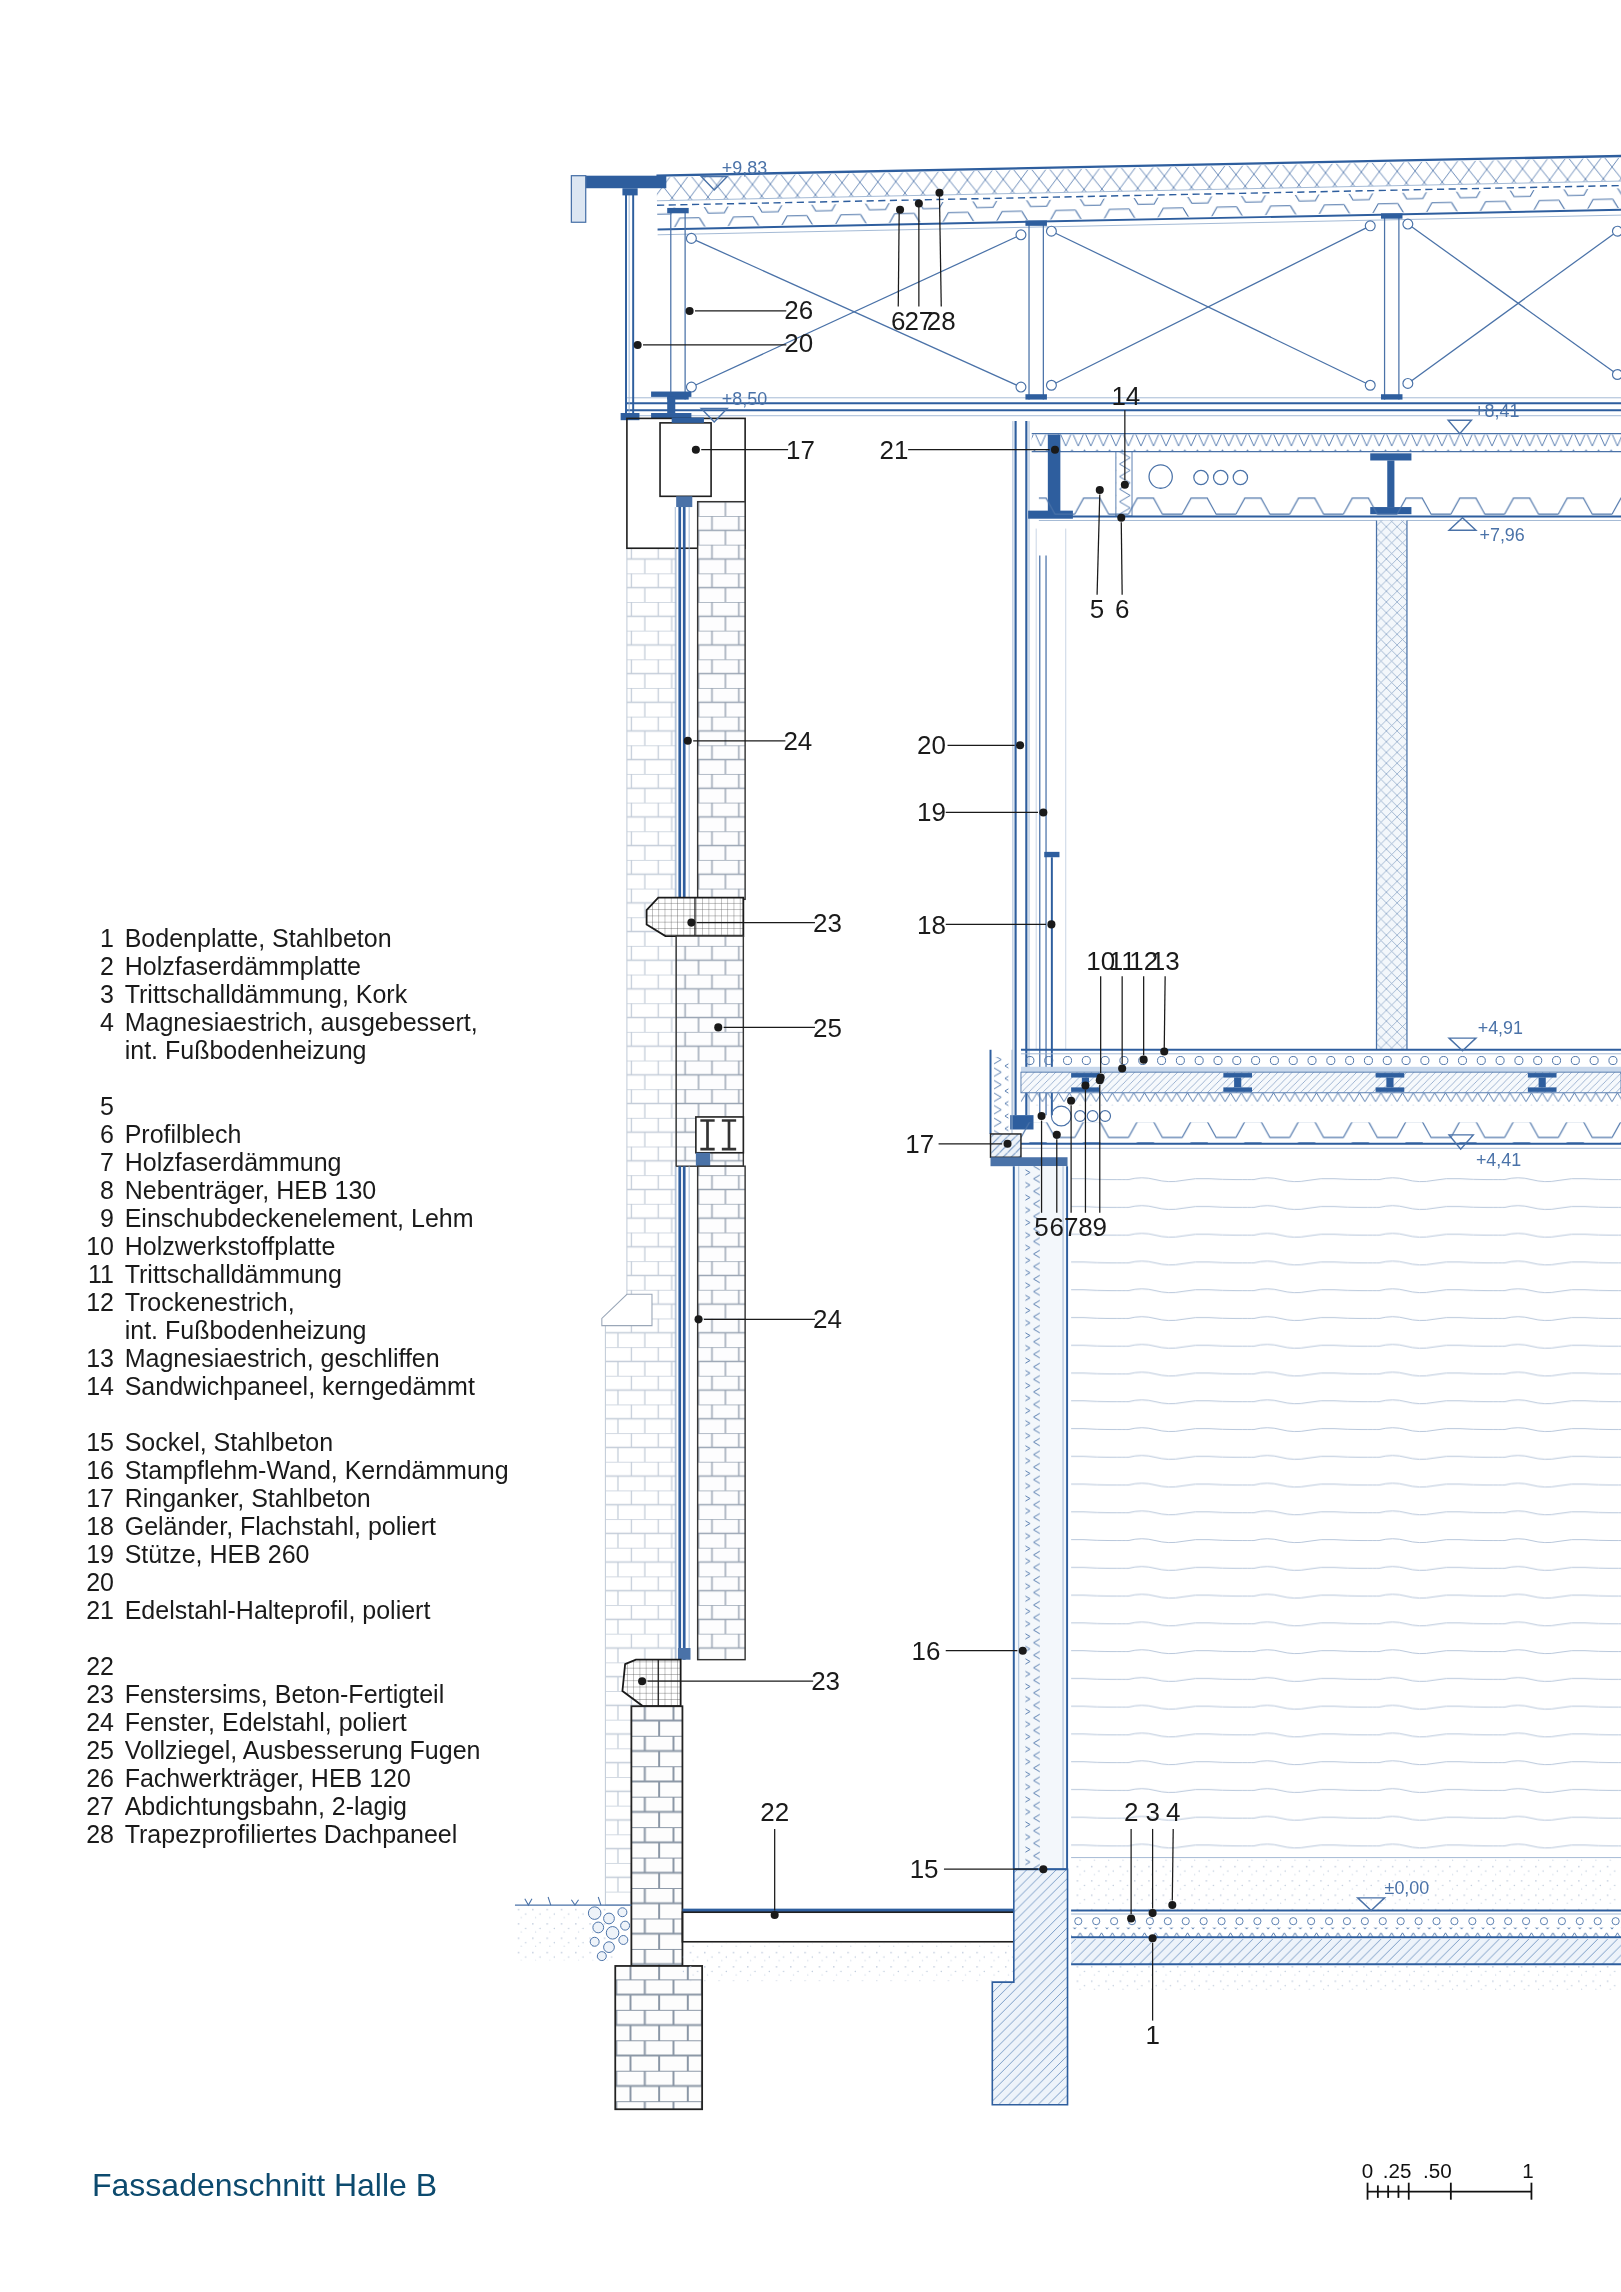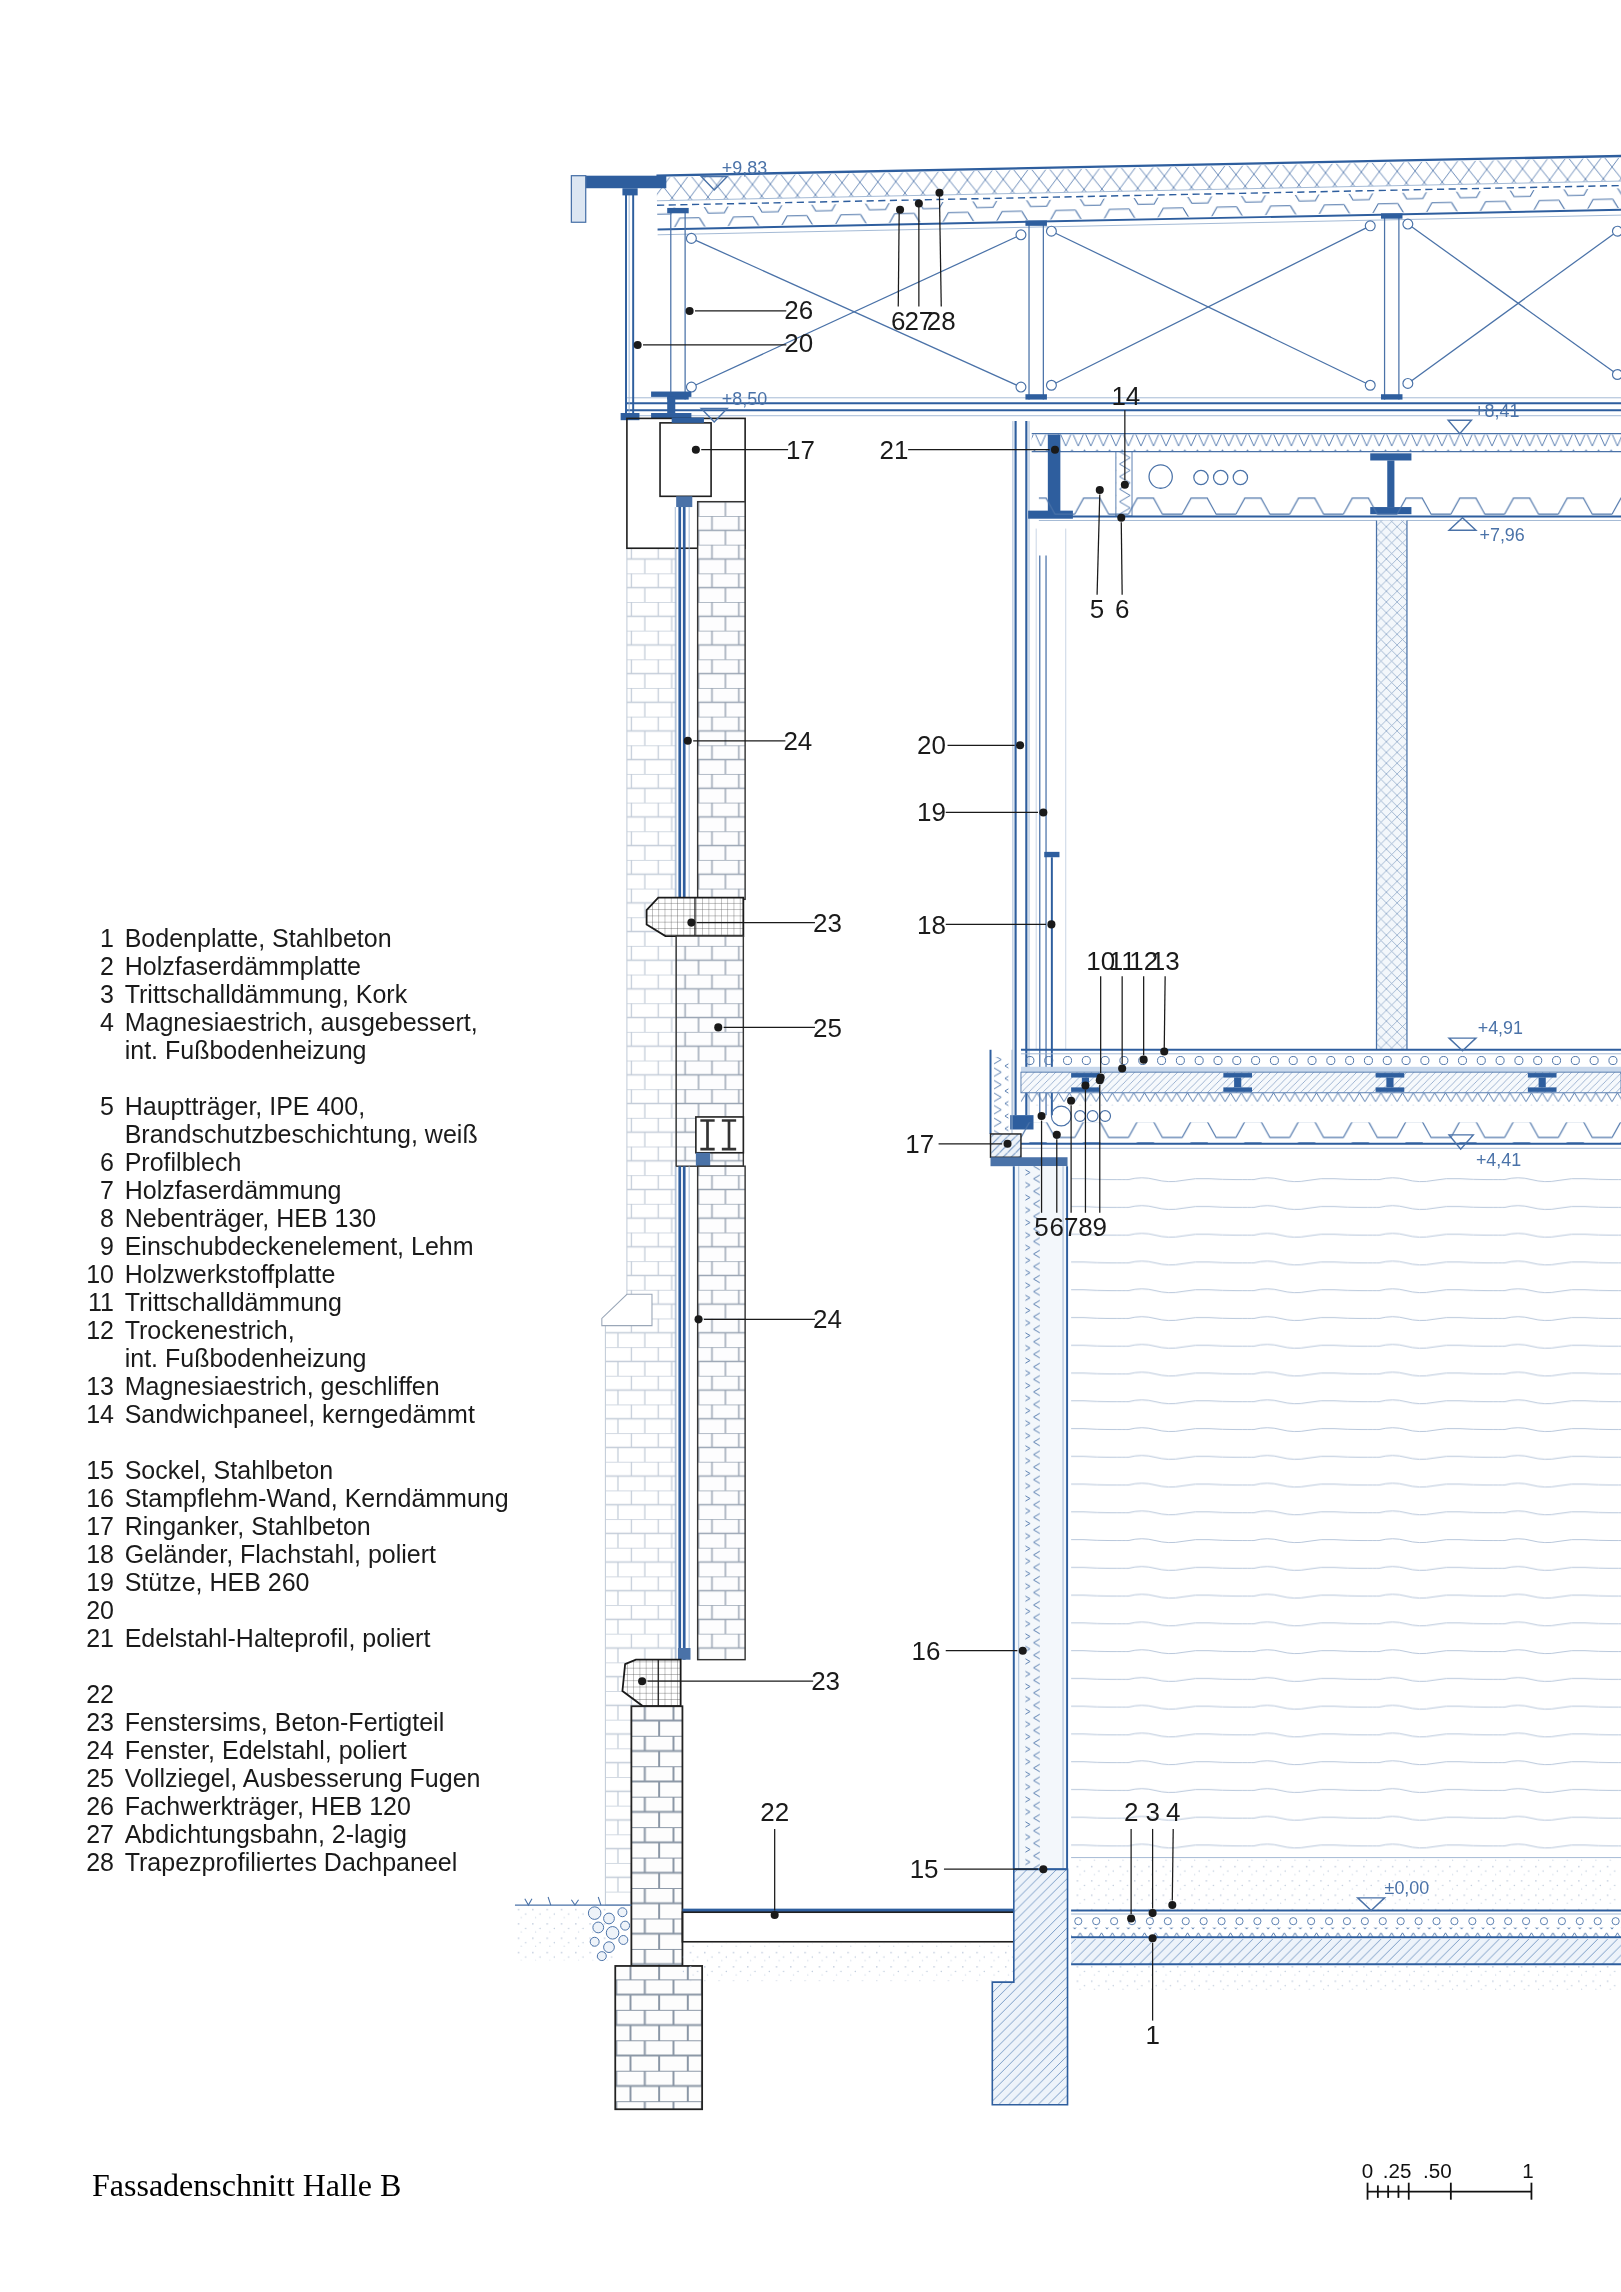--- a/index.html
+++ b/index.html
@@ -6,21 +6,21 @@
   body{width:1621px;height:2293px;position:relative;font-family:"Liberation Sans",sans-serif;}
   #stage{position:absolute;left:0;top:0;width:1621px;height:1810px;}
   svg{position:absolute;left:0;top:0;}
   
   #legend{position:absolute;left:76px;top:924px;width:448px;color:#1a1a1a;
           font-size:25px;line-height:28px;}
   .lrow{display:flex;}
   .lrow .n{width:38px;text-align:right;flex:none;}
   .lrow .t{margin-left:10.7px;white-space:pre-line;}
   .g{margin-top:28px;}
-  #title{position:absolute;left:92px;top:2167px;font-size:32px;color:#000000;font-family:Liberation Serif, serif;}
+  #title{position:absolute;left:92px;top:2167px;font-size:32px;color:#0c4a6e;}
   
   .s1{stroke:#2e5e9e;stroke-width:2.2;fill:none;}
   .s1b{stroke:#2e5e9e;stroke-width:2.6;fill:none;}
   .s2{stroke:#4a72a8;stroke-width:1.4;fill:none;}
   .s3{stroke:#9ab2d0;stroke-width:1;fill:none;}
   .blk{fill:#2e5e9e;stroke:none;}
   .out{stroke:#1f1f1f;stroke-width:1.8;fill:none;}
   .cl{stroke:#1a1a1a;stroke-width:1.4;fill:none;}
   .dot{fill:#1a1a1a;stroke:none;}
   .lbl{font:29px "Liberation Sans",sans-serif;fill:#1a1a1a;}
@@ -667,22 +667,20 @@
         <span class="n">3</span>
         <span class="t">Trittschalldämmung, Kork</span>
       </div>
   <div class="lrow">
         <span class="n">4</span>
         <span class="t">Magnesiaestrich, ausgebessert,
 int. Fußbodenheizung</span>
       </div>
   <div class="lrow g">
         <span class="n">5</span>
-        <span class="t">Hauptträger, IPE 400,
-Brandschutzbeschichtung, weiß</span>
       </div>
   <div class="lrow">
         <span class="n">6</span>
         <span class="t">Profilblech</span>
       </div>
   <div class="lrow">
         <span class="n">7</span>
         <span class="t">Holzfaserdämmung</span>
       </div>
   <div class="lrow">

